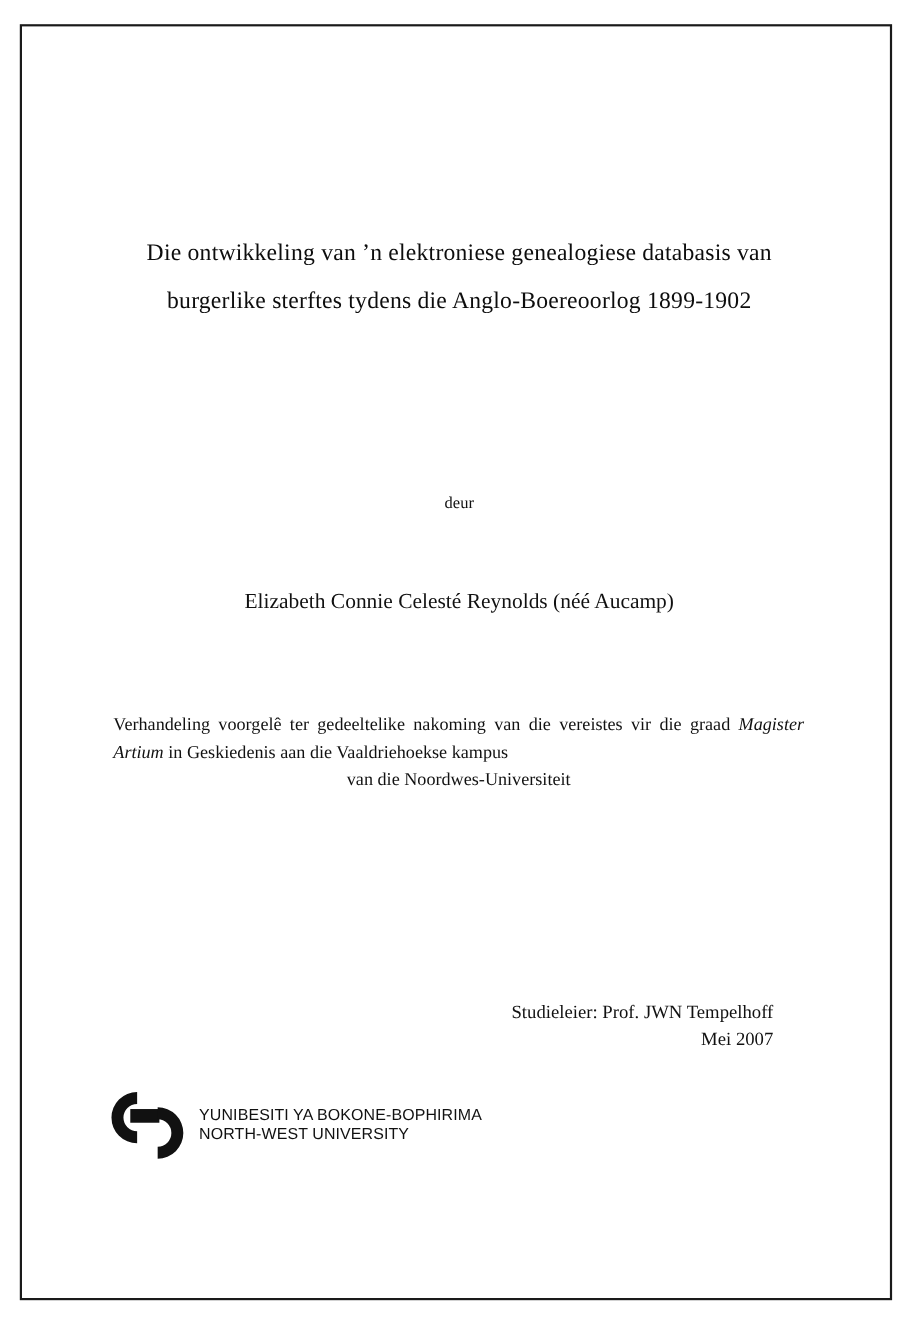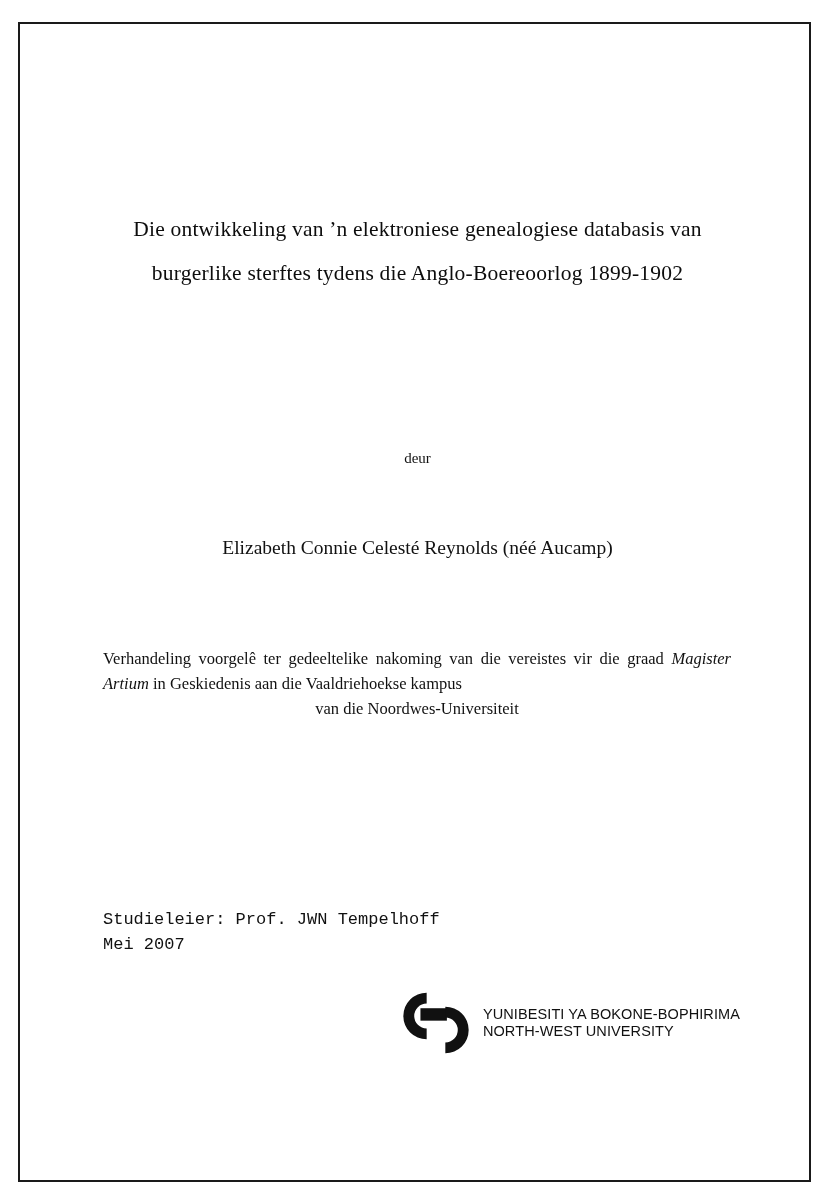--- a/index.html
+++ b/index.html
@@ -84,31 +84,30 @@
   .statement i {
     font-style: italic;
   }
   .supervisor {
     position: absolute;
     top: 885px;
     left: 8px;
     width: 600px;
     font-size: 17px;
     line-height: 25px;
-    text-align: left;
-    font-family: Liberation Mono, monospace;
+    text-align: right;
   }
   .logo-row {
     position: absolute;
     top: 966px;
     left: 0;
     width: 645px;
     display: flex;
     align-items: center;
-    justify-content: flex-end;
+    justify-content: flex-start;
   }
   .logo-mark {
     width: 78px;
     height: 70px;
     margin-right: 8px;
     flex: 0 0 auto;
   }
   .logo-text {
     font-family: "Liberation Sans", sans-serif;
     font-size: 14.5px;

